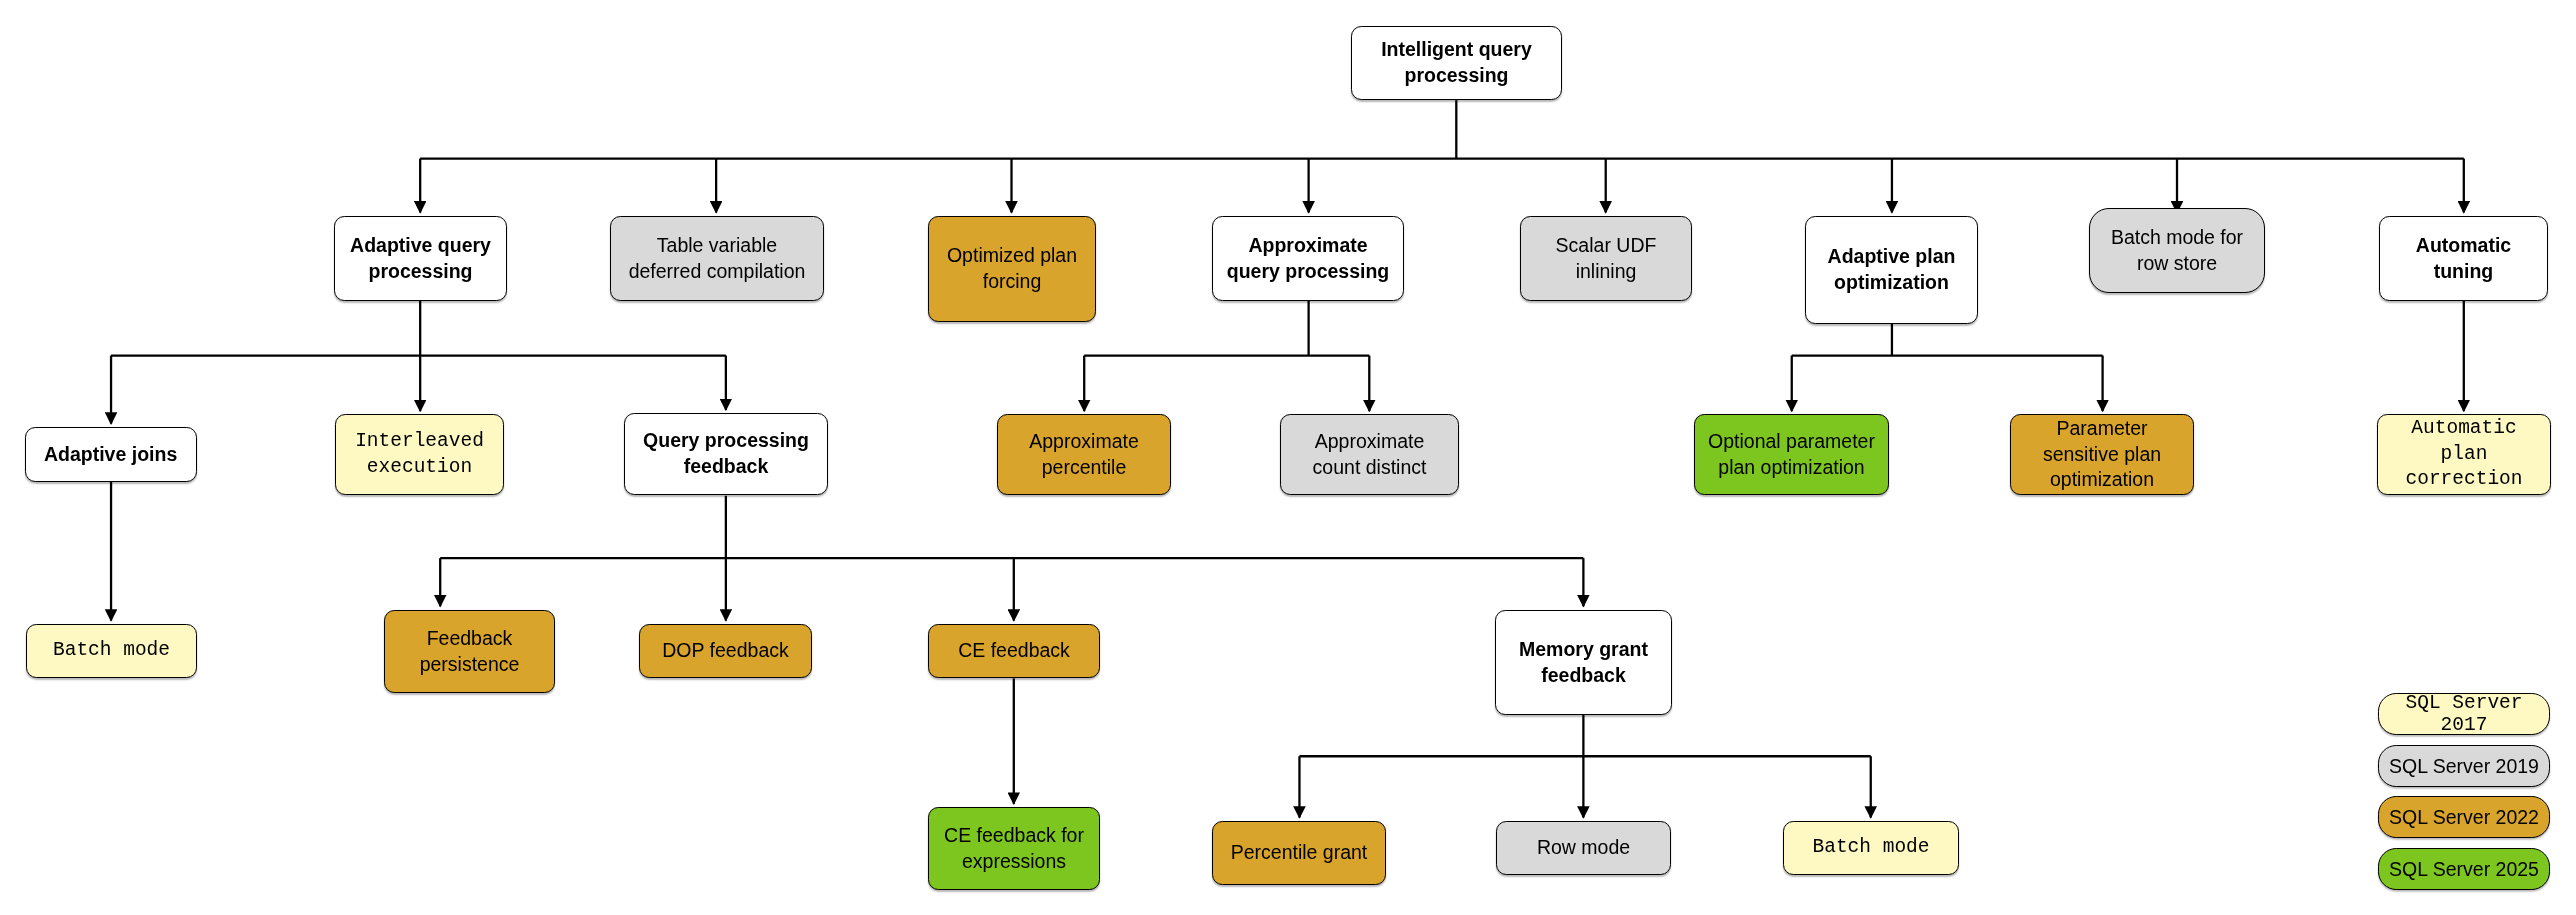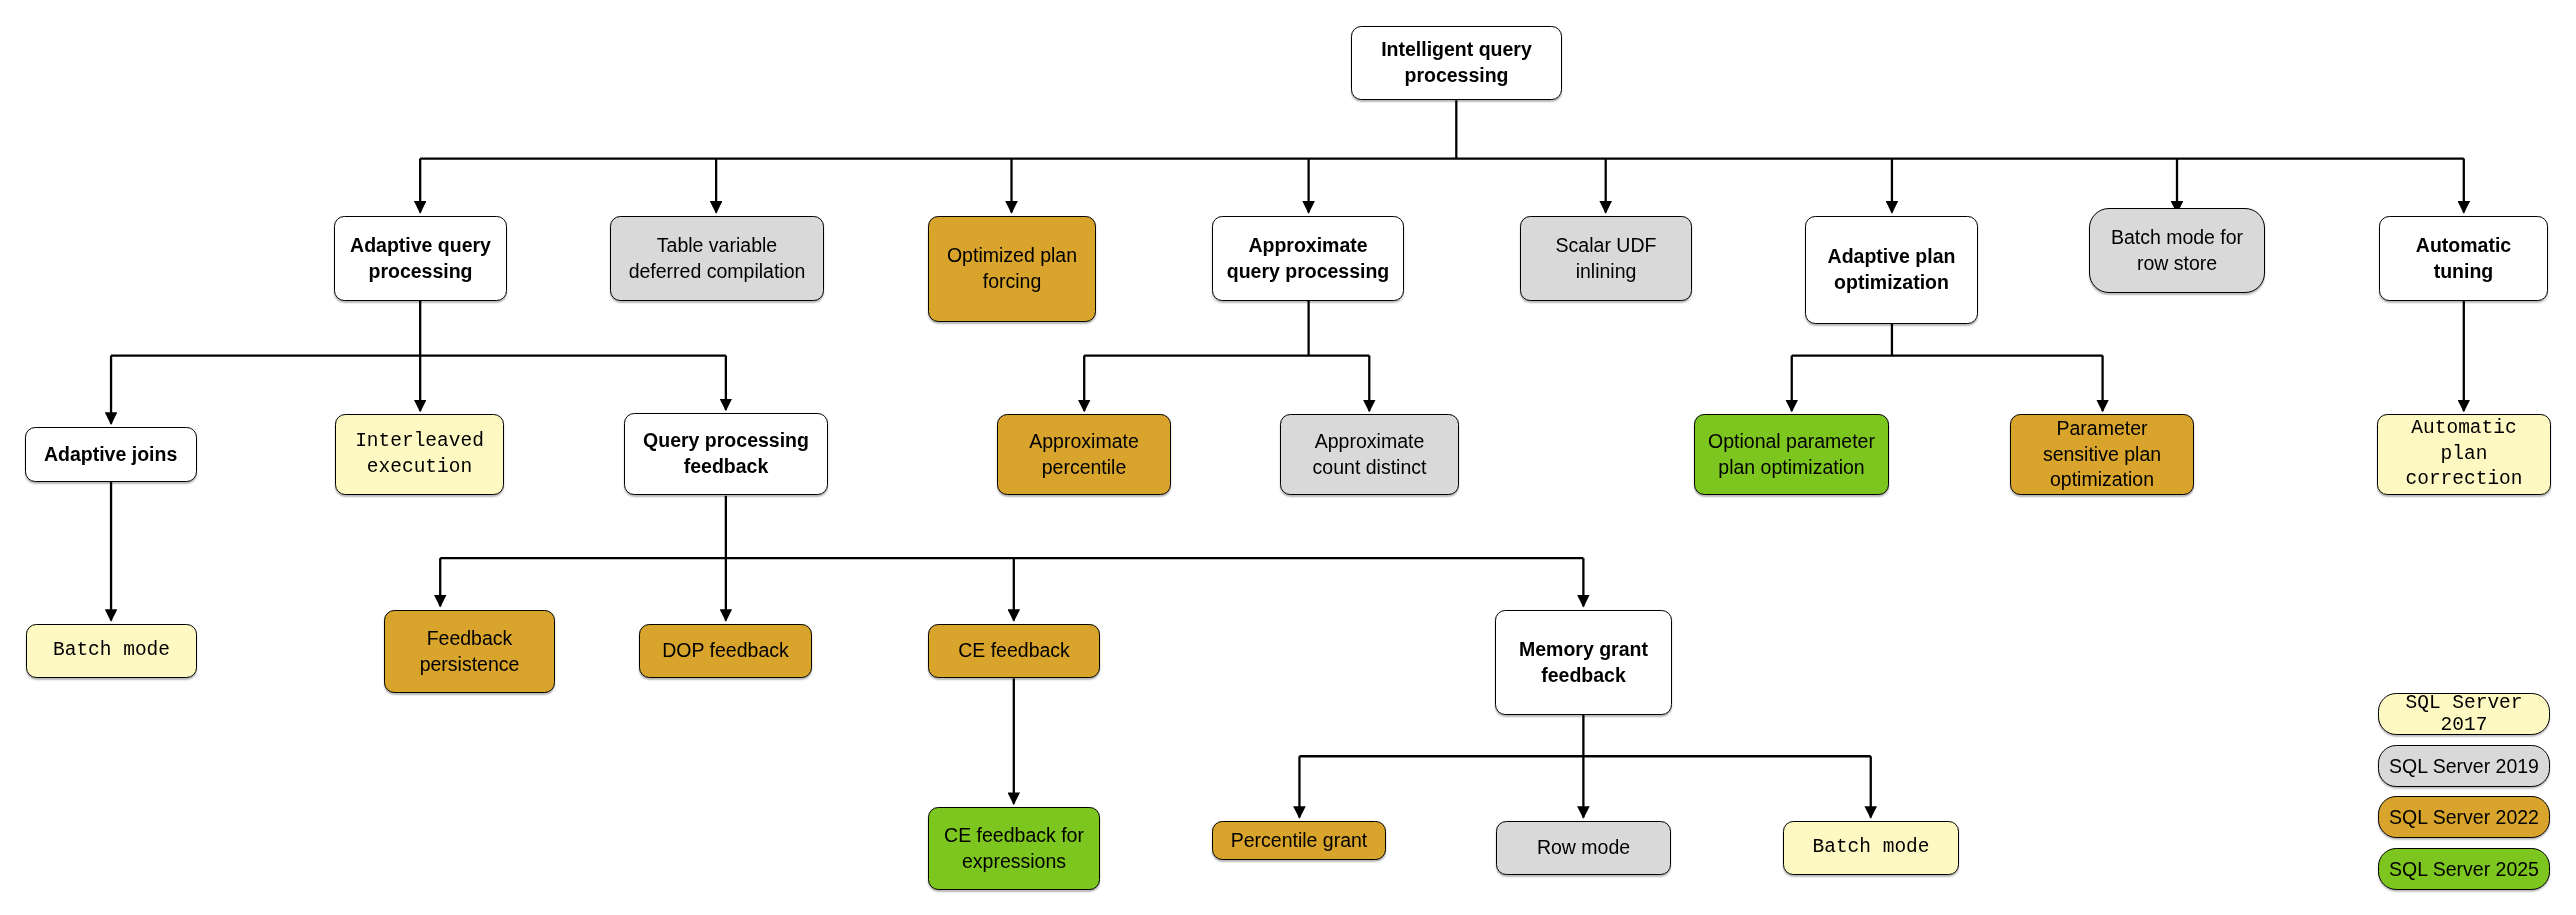--- a/index.html
+++ b/index.html
@@ -134,21 +134,21 @@
   <div class="node gold" style="left:2010px; top:414px; width:184px; height:81px;">Parameter sensitive plan optimization</div>
   <div class="node blue" style="left:2377px; top:414px; width:174px; height:81px;">Automatic plan correction</div>
 
   <div class="node blue" style="left:26px; top:624px; width:171px; height:54px;">Batch mode</div>
   <div class="node gold" style="left:355px; top:610px; width:171px; height:83px;margin-left:29px;">Feedback persistence</div>
   <div class="node gold" style="left:639px; top:624px; width:173px; height:54px;">DOP feedback</div>
   <div class="node gold" style="left:928px; top:624px; width:172px; height:54px;">CE feedback</div>
   <div class="node cat" style="left:1495px; top:610px; width:177px; height:105px;">Memory grant feedback</div>
 
   <div class="node green" style="left:928px; top:807px; width:172px; height:83px;">CE feedback for expressions</div>
-  <div class="node gold" style="left:1212px; top:821px; width:174px; height:39px;">Percentile grant</div>
+  <div class="node gold" style="left:1212px; top:821px; width:174px; height:64px;">Percentile grant</div>
   <div class="node gray" style="left:1496px; top:821px; width:175px; height:54px;">Row mode</div>
   <div class="node blue" style="left:1783px; top:821px; width:176px; height:54px;">Batch mode</div>
 
   <div>
     <div class="legend-item blue" style="left:2378px; top:693px; width:172px; height:42px;">SQL Server 2017</div>
     <div class="legend-item gray" style="left:2378px; top:745px; width:172px; height:42px;">SQL Server 2019</div>
     <div class="legend-item gold" style="left:2378px; top:796px; width:172px; height:42px;">SQL Server 2022</div>
     <div class="legend-item green" style="left:2378px; top:848px; width:172px; height:42px;">SQL Server 2025</div>
   </div>
 

